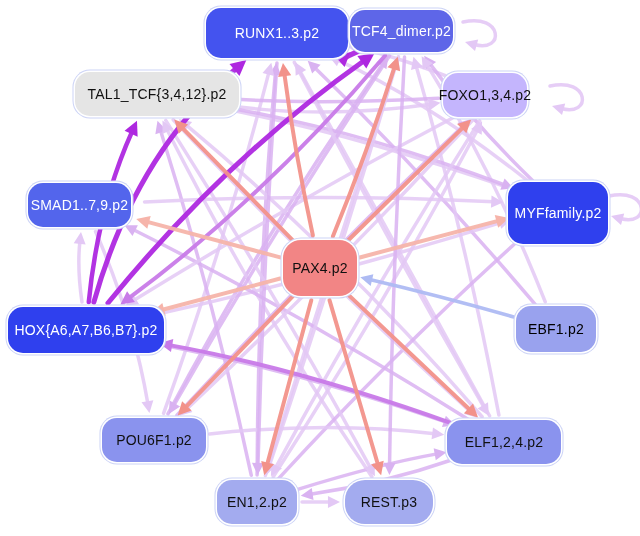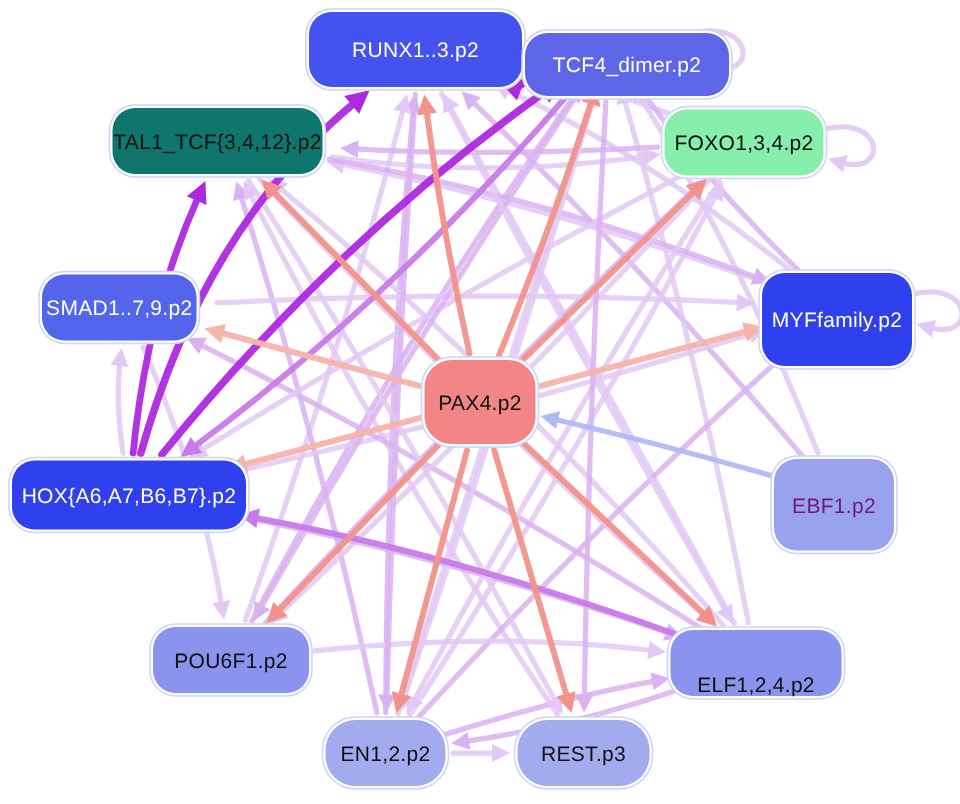--- a/index.html
+++ b/index.html
@@ -141,50 +141,50 @@
       <polygon points="381.14151727691245,475.349493373877 371.0776161970724,464.5551478608228 383.73865303945183,460.8217652021724" fill="#f2928a"></polygon>
       <path d="M 346.8407584618472 293.38202158892074 Q 412 355 470.3934399496357 410.2198834306338" fill="none" stroke="#f2928a" stroke-width="4" stroke-linecap="round" stroke-opacity="0.95"></path>
       <polygon points="478.06607160488824,417.4755242350574 463.94050653305777,413.20136801406073 473.0100575385873,403.61057844499504" fill="#f2928a"></polygon>
       <path d="M 515.0850323564464 317.34324460326854 Q 438.75075067200765 295.595456416495 369.66522414857127 279.541270439568" fill="none" stroke="#aebbf3" stroke-width="3.5" stroke-linecap="round" stroke-opacity="0.95"></path>
       <polygon points="360.2754205985015,277.35925547832295 373.37643438686683,274.2181469610856 370.64891568531056,285.95540139867285" fill="#aebbf3"></polygon>
     </svg>
   <div id="node-layer">
       <div class="node" style="left: 206px; top: 8px; width: 142px; height: 50px; background: rgb(68, 83, 239); color: rgb(255, 255, 255);">
         <span>RUNX1..3.p2</span>
       </div>
-      <div class="node" style="left: 350px; top: 10px; width: 136px; height: 42px; background: rgb(94, 102, 232); color: rgb(255, 255, 255); margin-top: 12px;">
+      <div class="node" style="left: 350px; top: 10px; width: 103px; height: 42px; background: rgb(94, 102, 232); color: rgb(255, 255, 255);">
         <span>TCF4_dimer.p2</span>
       </div>
-      <div class="node" style="left: 75px; top: 72px; width: 140px; height: 44px; background: #0f766e; color: rgb(16, 16, 16);">
+      <div class="node" style="left: 75px; top: 72px; width: 164px; height: 44px; background: #e5e5e5; color: rgb(16, 16, 16);">
         <span>TAL1_TCF{3,4,12}.p2</span>
       </div>
-      <div class="node" style="left: 443px; top: 73px; width: 106px; height: 44px; background: #86efac; color: rgb(16, 16, 16);">
+      <div class="node" style="left: 443px; top: 73px; width: 84px; height: 44px; background: #c4b5fd; color: rgb(16, 16, 16);">
         <span>FOXO1,3,4.p2</span>
       </div>
       <div class="node" style="left: 28px; top: 183px; width: 103px; height: 44px; background: rgb(83, 101, 236); color: rgb(255, 255, 255);">
         <span>SMAD1..7,9.p2</span>
       </div>
       <div class="node" style="left: 508px; top: 182px; width: 100px; height: 62px; background: rgb(47, 64, 238); color: rgb(255, 255, 255);">
         <span>MYFfamily.p2</span>
       </div>
       <div class="node" style="left: 283px; top: 240px; width: 74px; height: 56px; background: rgb(242, 133, 133); color: rgb(16, 16, 16); border-radius: 18px;">
         <span>PAX4.p2</span>
       </div>
       <div class="node" style="left: 8px; top: 307px; width: 156px; height: 46px; background: rgb(47, 64, 238); color: rgb(255, 255, 255);">
         <span>HOX{A6,A7,B6,B7}.p2</span>
       </div>
-      <div class="node" style="left: 516px; top: 306px; width: 80px; height: 61px; background: rgb(153, 162, 238); color: #701a75;">
+      <div class="node" style="left: 516px; top: 306px; width: 80px; height: 46px; background: rgb(153, 162, 238); color: #000000;">
         <span>EBF1.p2</span>
       </div>
       <div class="node" style="left: 102px; top: 418px; width: 104px; height: 44px; background: rgb(138, 147, 238); color: rgb(16, 16, 16); text-align: right;">
         <span>POU6F1.p2</span>
       </div>
-      <div class="node" style="left: 447px; top: 420px; width: 114px; height: 44px; background: rgb(138, 147, 238); color: rgb(16, 16, 16); align-items: flex-end;">
+      <div class="node" style="left: 447px; top: 420px; width: 114px; height: 44px; background: rgb(138, 147, 238); color: rgb(16, 16, 16);">
         <span>ELF1,2,4.p2</span>
       </div>
-      <div class="node" style="left: 217px; top: 480px; width: 80px; height: 44px; background: rgb(163, 171, 239); color: rgb(16, 16, 16); border-radius: 20px;">
+      <div class="node" style="left: 217px; top: 480px; width: 80px; height: 44px; background: rgb(163, 171, 239); color: rgb(16, 16, 16);">
         <span>EN1,2.p2</span>
       </div>
       <div class="node" style="left: 345px; top: 480px; width: 88px; height: 44px; background: rgb(163, 171, 239); color: rgb(16, 16, 16); border-radius: 20px;">
         <span>REST.p3</span>
       </div>
     </div>
 </div>
 
 </body></html>

